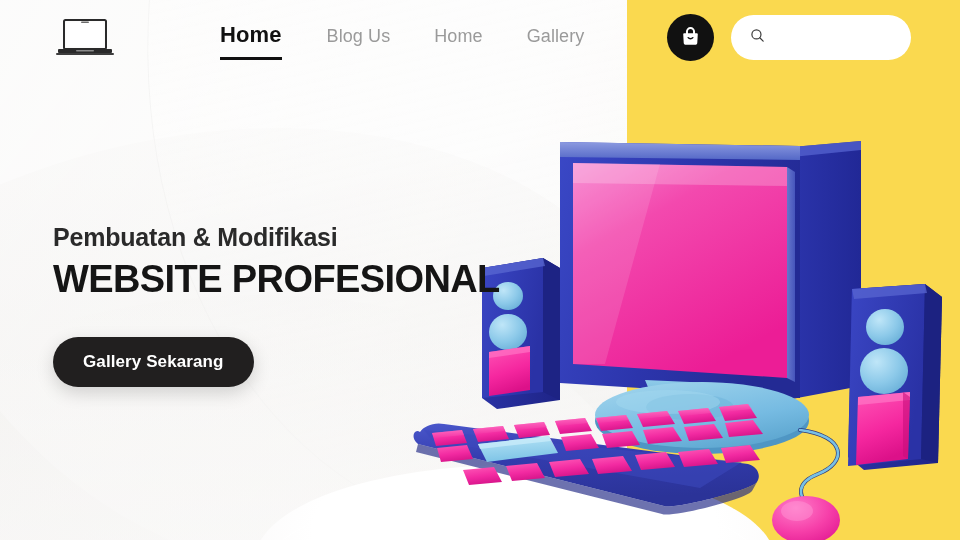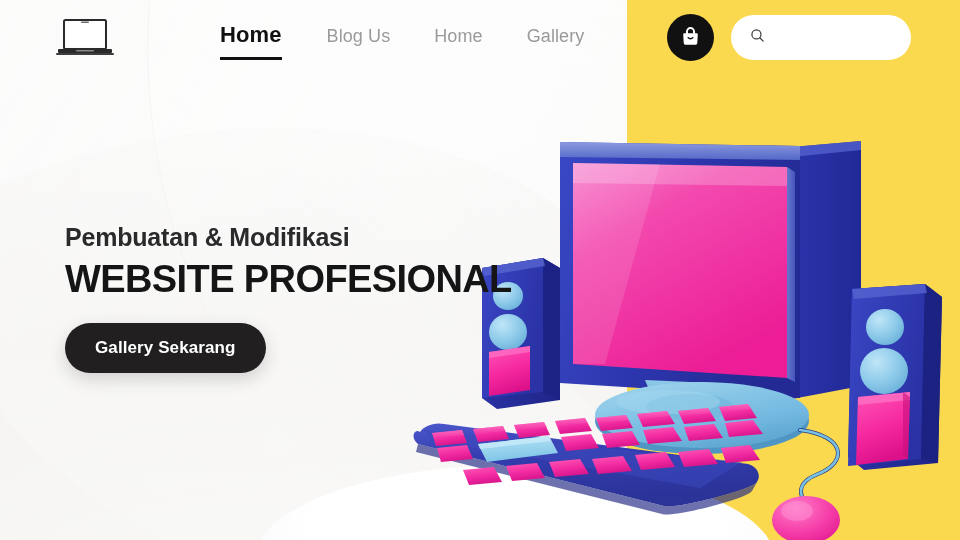--- a/index.html
+++ b/index.html
@@ -98,28 +98,28 @@
     background:#ffffff; border-radius:24px;
     display:flex; align-items:center; padding:0 18px;
   }
   .search-input {
     border:none; outline:none; background:transparent;
     font-family:"Liberation Sans", sans-serif; font-size:14px; color:#333;
     width:130px; margin-left:10px;
   }
 
   
-  .hero { position:absolute; left:65px; top:222px; z-index:30; }
+  .hero { position:absolute; left:53px; top:222px; z-index:30; }
   .hero-kicker {
     font-size:25px; font-weight:700; color:#2a2a2a;
     letter-spacing:-0.2px; line-height:1.2; margin-bottom:6px;
   }
   .hero-title {
     font-size:38px; font-weight:900; color:#151515;
-    letter-spacing:-0.6px; line-height:1.12; margin-bottom:22px;
+    letter-spacing:-0.6px; line-height:1.12; margin-bottom:36px;
   }
   .cta {
     display:inline-flex; align-items:center; justify-content:center;
     height:50px; padding:0 30px; border-radius:26px;
     background:#211f1f; color:#ffffff;
     font-size:17px; font-weight:700; letter-spacing:0.1px;
     border:none; cursor:pointer;
     box-shadow:0 6px 18px rgba(0,0,0,0.16);
   }
 

